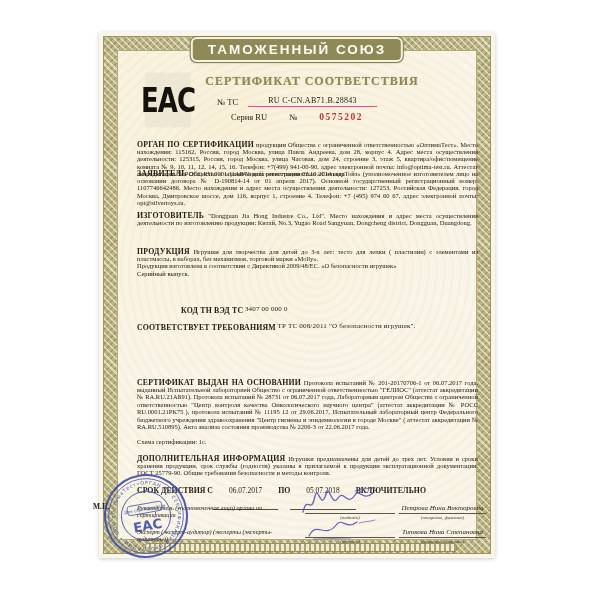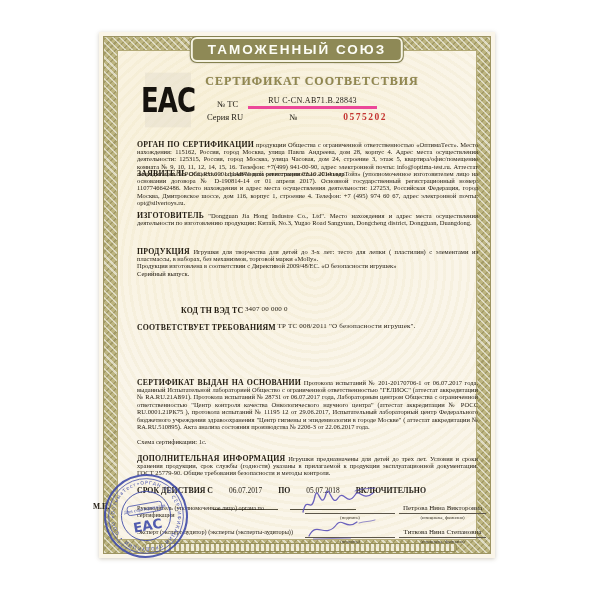--- a/index.html
+++ b/index.html
@@ -46,24 +46,24 @@
   .cert-title{
     position:absolute;left:40px;right:10px;top:42px;text-align:center;
     font-weight:bold;font-size:12px;color:#91874f;letter-spacing:1px;
     text-shadow:0 1px 0 rgba(255,255,255,.65), 0 0 1px rgba(100,90,45,.55);
     white-space:nowrap;
   }
   .numrow{
     position:absolute;left:0;right:0;top:64px;display:flex;justify-content:center;
     align-items:flex-end;gap:10px;font-size:8.5px;color:#26221a;text-align:right;
   }
-  .numrow .num-val{border-bottom:3px solid #ec4899;padding:0 20px 1px;font-size:8px;letter-spacing:.3px;}
+  .numrow .num-val{border-bottom:1px solid #ec4899;padding:0 20px 1px;font-size:8px;letter-spacing:.3px;}
   .seriesrow{
     position:absolute;left:0;right:0;top:80px;display:flex;justify-content:center;
-    align-items:flex-end;gap:46px;font-size:8.5px;color:#26221a;
+    align-items:flex-end;gap:22px;font-size:8.5px;color:#26221a;
   }
   .series-val{color:#c43430;font-weight:bold;font-size:9.5px;letter-spacing:1.5px;}
   .sec{
     position:absolute;left:38px;width:341px;
     font-size:6.5px;line-height:7.4px;color:#262016;text-align:justify;
   }
   .lbl{font-weight:bold;font-size:7.8px;letter-spacing:.2px;}
   .sec-org{top:102px;}
   .sec-applicant{top:131px;}
   .sec-manufacturer{top:173px;}
@@ -74,21 +74,21 @@
   .sec-scheme{top:399px;}
   .sec-additional{top:416px;}
   .inline-val{font-size:7px;vertical-align:2px;letter-spacing:.2px;}
   .validity{
     position:absolute;left:38px;top:454px;width:341px;display:flex;align-items:flex-start;
     font-size:7.8px;font-weight:bold;color:#1f1b14;white-space:nowrap;
   }
   .dateline{border-bottom:1px solid #55503f;padding:0 16px 14px;font-weight:normal;font-size:7.4px;}
   .sigrow{
     position:absolute;left:38px;width:341px;display:grid;
-    grid-template-columns:164px 90px 87px;column-gap:4px;
+    grid-template-columns:164px 90px 87px;column-gap:4px;font-style:italic;
   }
   .sigrow-1{top:469px;}
   .sigrow-2{top:493px;}
   .role{font-size:6.2px;line-height:7px;color:#262016;padding-right:8px;padding-top:3px;}
   .fillcell{display:flex;flex-direction:column;}
   .above{min-height:11px;display:flex;align-items:flex-end;justify-content:center;
     border-bottom:1px solid #5c564a;font-size:7px;color:#262016;padding-bottom:1px;white-space:nowrap;}
   .cap{font-size:4.8px;color:#3c372c;text-align:center;padding-top:1px;}
   .stamp{
     position:absolute;left:4px;top:441px;width:86px;height:86px;z-index:6;

